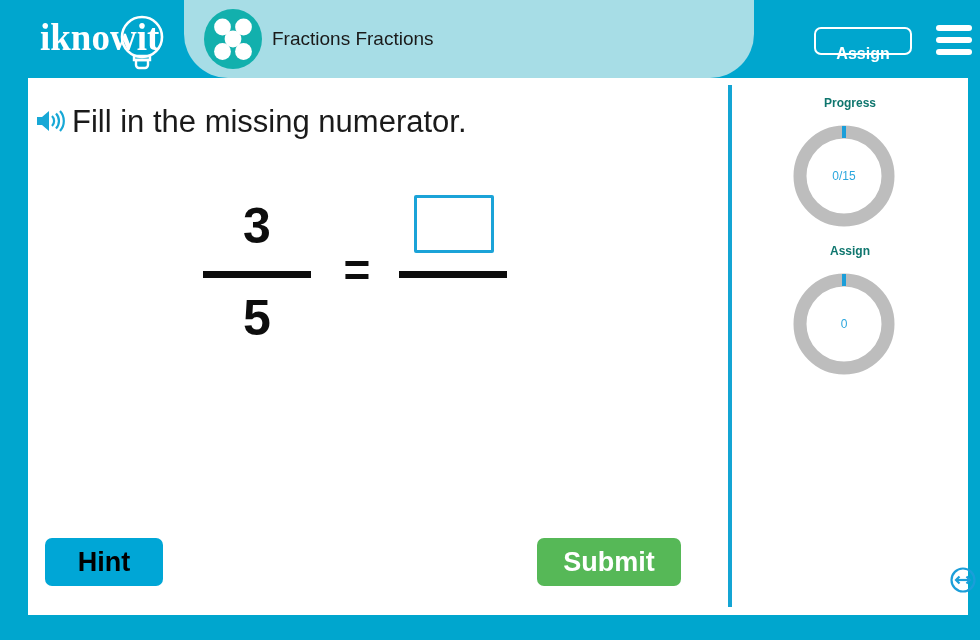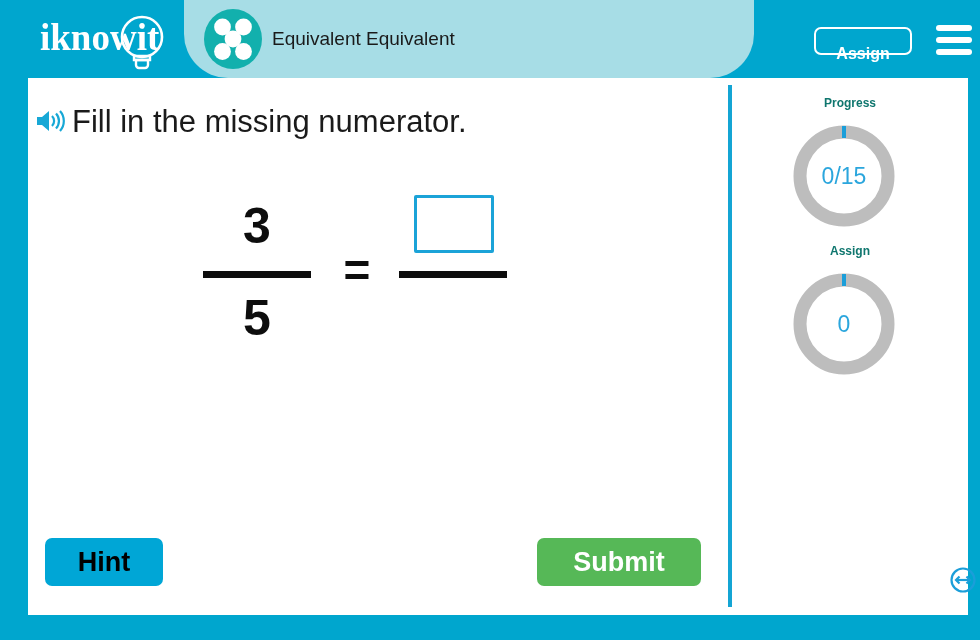--- a/index.html
+++ b/index.html
@@ -249,21 +249,21 @@
     font-weight: bold;
     cursor: pointer;
     padding: 0;
     font-family: "Liberation Sans", sans-serif;
   }
 
   #submit-button {
     position: absolute;
     left: 509px;
     top: 460px;
-    width: 164px;
+    width: 144px;
     height: 48px;
     background: #56b857;
     border: none;
     border-radius: 7px;
     color: #ffffff;
     font-size: 27px;
     font-weight: bold;
     cursor: pointer;
     padding: 0;
     font-family: "Liberation Sans", sans-serif;
@@ -306,21 +306,21 @@
   }
 
   .meter .ring-value {
     position: absolute;
     left: 0;
     top: 26px;
     width: 108px;
     height: 108px;
     line-height: 108px;
     text-align: center;
-    font-size: 23px;
+    font-size: 12px;
     color: #2ba6dd;
   }
 
   
   #fullscreen-toggle {
     position: absolute;
     left: 218px;
     top: 489px;
     width: 26px;
     height: 26px;
@@ -349,21 +349,21 @@
       <div id="subject-icon">
         <svg viewBox="0 0 58 60" width="58" height="60" aria-hidden="true">
           <ellipse cx="29" cy="30" rx="29" ry="30" fill="#12b0ad"></ellipse>
           <circle cx="18.5" cy="18" r="8.4" fill="#ffffff"></circle>
           <circle cx="39.5" cy="18" r="8.4" fill="#ffffff"></circle>
           <circle cx="29" cy="30" r="8.4" fill="#ffffff"></circle>
           <circle cx="18.5" cy="42.5" r="8.4" fill="#ffffff"></circle>
           <circle cx="39.5" cy="42.5" r="8.4" fill="#ffffff"></circle>
         </svg>
       </div>
-      <div id="title-text">Equivalent Equivalent</div>
+      <div id="title-text">Fractions Fractions</div>
     </div>
 
     <button id="assign-button">Assign</button>
 
     <div id="menu-button">
       <span class="bar b1"></span>
       <span class="bar b2"></span>
       <span class="bar b3"></span>
     </div>
   </div>

